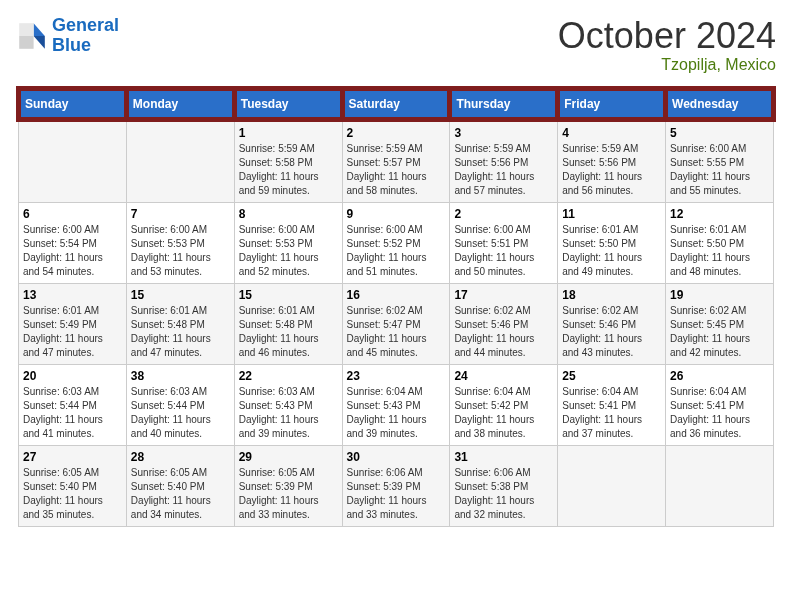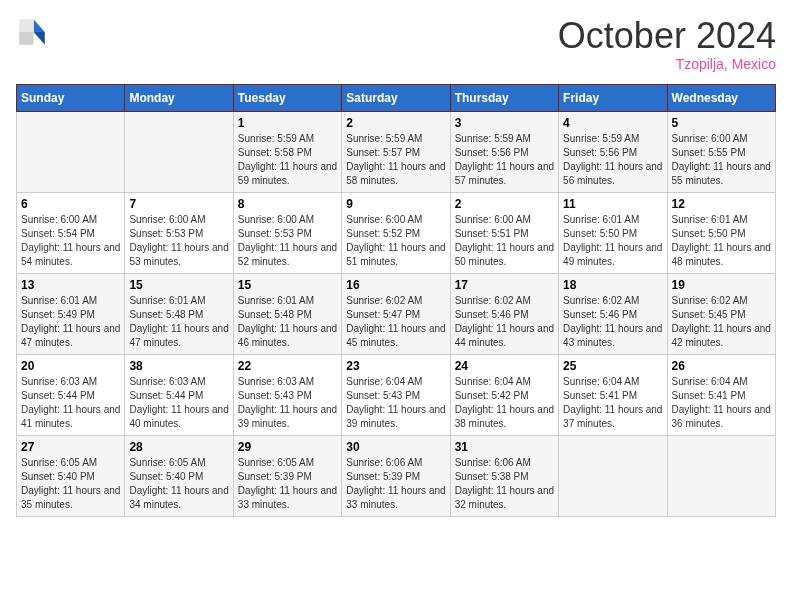--- a/index.html
+++ b/index.html
@@ -37,35 +37,35 @@
     .title-block {
       text-align: right;
     }
     .month-title {
       font-size: 36px;
       font-weight: normal;
       color: #333;
       line-height: 1.1;
     }
     .location {
-      font-size: 14px;
-      color: #ec4899;
+      font-size: 16px;
+      color: #4d7c0f;
     }
     table {
       width: 100%;
       border-collapse: collapse;
       font-size: 10.5px;
     }
     thead tr th {
       background-color: #2a6fc9;
       color: #fff;
       padding: 6px 4px;
       text-align: left;
       font-size: 12px;
-      border: 1px solid #7f1d1d;
+      border: 5px solid #7f1d1d;
     }
     tbody tr td {
       border: 1px solid #ccc;
       vertical-align: top;
       padding: 4px;
       min-height: 80px;
       width: calc(100% / 7);
     }
     tbody tr:nth-child(odd) td {
       background-color: #f5f5f5;
@@ -92,20 +92,24 @@
 <body>
 
 <div class="header">
   <div class="logo">
     <svg class="logo-icon" viewBox="0 0 40 40">
       <polygon points="22,4 36,20 22,20" fill="#2a6fc9"></polygon>
       <polygon points="22,20 36,20 36,36" fill="#1a4f9a"></polygon>
       <rect x="4" y="4" width="18" height="16" fill="#e8e8e8"></rect>
       <rect x="4" y="20" width="18" height="16" fill="#d0d0d0"></rect>
     </svg>
+    <div class="logo-text">
+      <div><span>General</span></div>
+      <div><span>Blue</span></div>
+    </div>
   </div>
   <div class="title-block">
     <div class="month-title">October 2024</div>
     <div class="location">Tzopilja, Mexico</div>
   </div>
 </div>
 
 <table>
   <thead>
     <tr>

